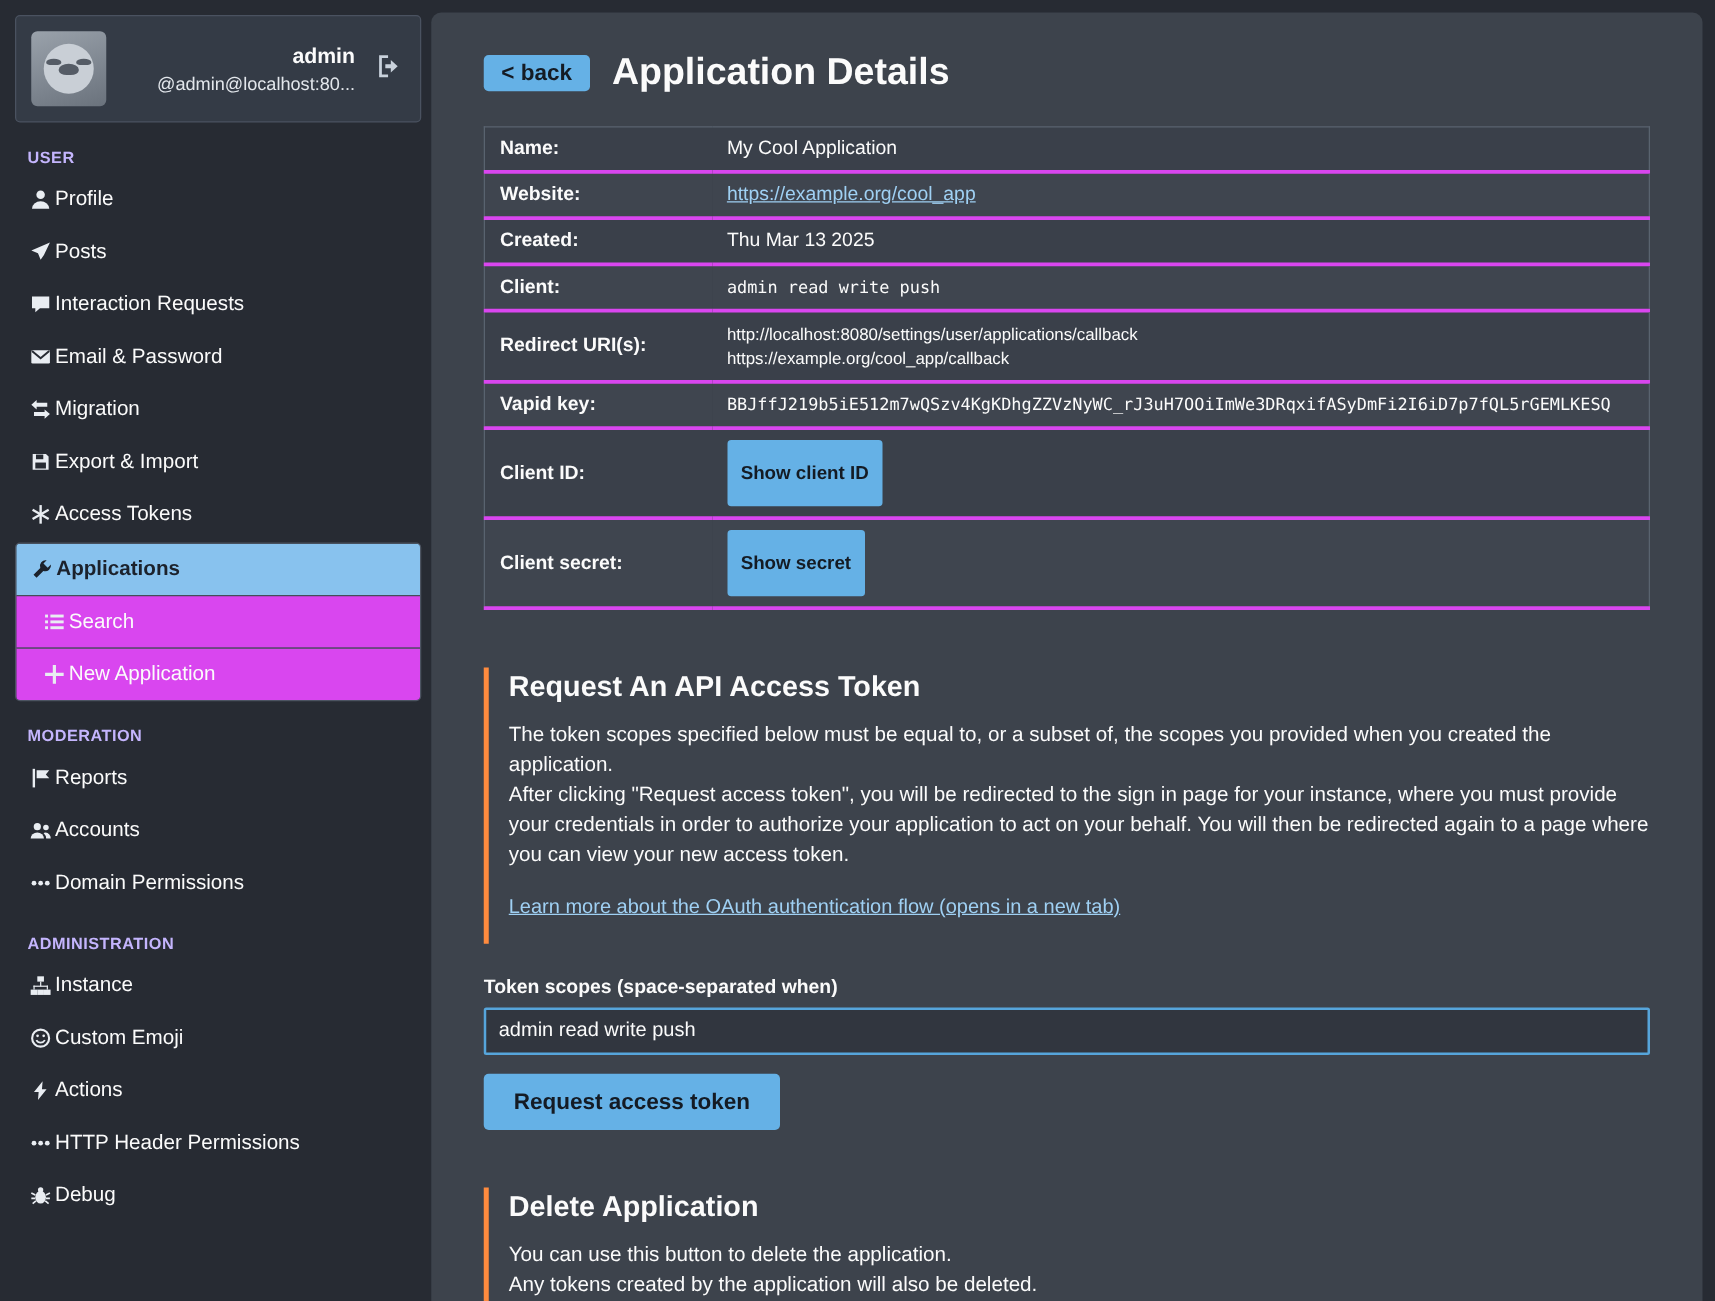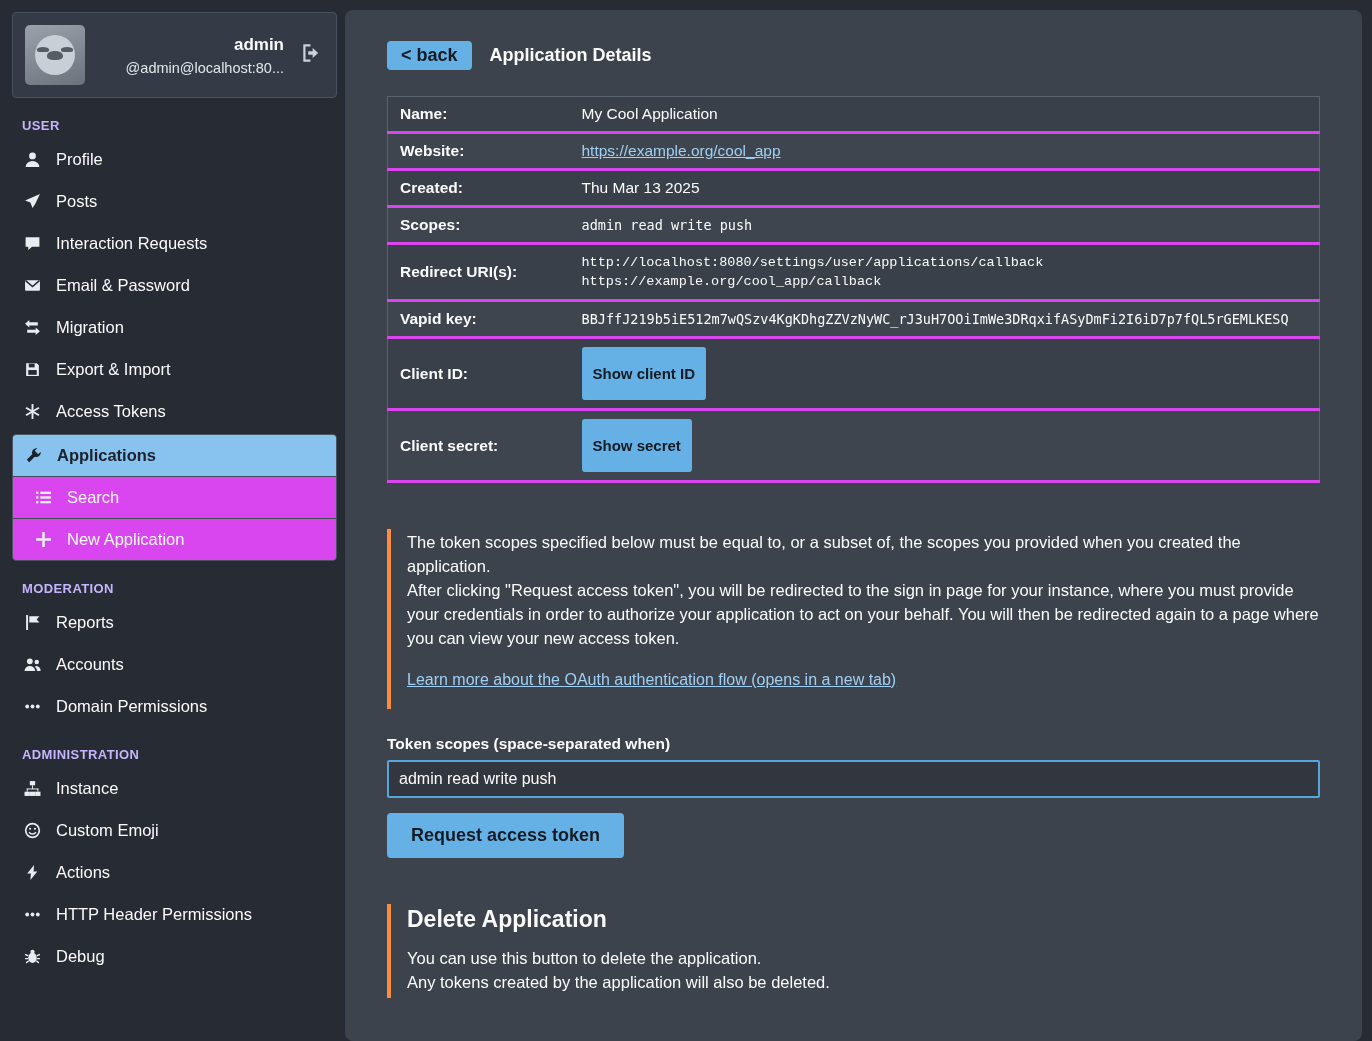--- a/index.html
+++ b/index.html
@@ -37,21 +37,21 @@
   .user-name { font-weight:bold; font-size:17px; margin-bottom:5px; }
   .user-handle { font-size:14.5px; color:#e3e7ec; white-space:nowrap; overflow:hidden; }
   .logout { flex:none; cursor:pointer; padding:2px; }
   .logout svg { width:22px; height:22px; fill:#c9d2dc; }
 
   .section-title {
     color:#c4b5fd; font-weight:bold; font-size:13px; letter-spacing:.4px;
     margin:20px 10px 6px;
   }
   .item {
-    display:flex; align-items:center; gap:15px;
+    display:flex; align-items:center; gap:3px;
     padding:11px 12px; margin:1px 0; border-radius:4px;
     font-size:16.5px; cursor:pointer;
   }
   .ic { width:17px; height:17px; flex:none; fill:#e9edf2; }
   .group { border:1px solid #4c5461; border-radius:4px; overflow:hidden; margin:2px 0; }
   .group .item { margin:0; border-radius:0; }
   .item.active { background:#88c2ee; color:#1c222c; font-weight:bold; }
   .item.active .ic { fill:#1c222c; }
   .subitem { background:#d946ef; border-top:1px solid #454d59; padding-left:22px; }
 
@@ -62,33 +62,33 @@
     padding:31px 42px 40px;
     min-width:0;
   }
   .title-row { display:flex; align-items:center; gap:18px; }
   .btn {
     background:#65b1e6; color:#141b24; font-weight:bold;
     border:none; border-radius:4px; cursor:pointer;
     font-family:"Liberation Sans", sans-serif;
   }
   .back-btn { font-size:18px; padding:4px 14px; }
-  h1 { font-size:18px; margin:0; font-weight:bold; }
+  h1 { font-size:30px; margin:0; font-weight:bold; }
 
   table.dt {
     width:100%; margin-top:26px;
     border-collapse:collapse; border:1px solid #59636f;
     font-size:15.5px;
   }
   table.dt td { padding:8px 12px; border-bottom:3px solid #d946ef; vertical-align:middle; }
   table.dt tr:nth-child(odd)  { background:#3a404a; }
   table.dt tr:nth-child(even) { background:#3f454f; }
   table.dt td.lbl { font-weight:bold; width:182px; }
   .mono { font-family:"DejaVu Sans Mono", monospace; font-size:13.5px; }
-  .mono-line { font-family:Liberation Mono, monospace; font-size:13.5px; padding:2px 0; }
+  .mono-line { font-family:Liberation Sans, sans-serif; font-size:13.5px; padding:2px 0; }
   a.lnk { color:#9fd0f3; text-decoration:underline; cursor:pointer; }
   .show-btn { font-size:15px; padding:18px 11px; border-radius:3px; }
 
   .oauth-section, .delete-section {
     border-left:4px solid #ff8b3e;
     padding:2px 0 4px 16px;
     margin-top:46px;
   }
   h2 { font-size:23px; margin:0 0 14px; font-weight:bold; }
   .para { margin:0; font-size:16.5px; line-height:1.45; }
@@ -346,21 +346,21 @@
         </tr>
         <tr>
           <td class="lbl">Website:</td>
           <td><a class="lnk">https://example.org/cool_app</a></td>
         </tr>
         <tr>
           <td class="lbl">Created:</td>
           <td>Thu Mar 13 2025</td>
         </tr>
         <tr>
-          <td class="lbl">Scopes:</td>
+          <td class="lbl">Client:</td>
           <td class="mono">admin read write push</td>
         </tr>
         <tr>
           <td class="lbl">Redirect URI(s):</td>
           <td>
             <div class="mono-line">http://localhost:8080/settings/user/applications/callback</div>
             <div class="mono-line">https://example.org/cool_app/callback</div>
           </td>
         </tr>
         <tr>
@@ -372,20 +372,21 @@
           <td><button class="btn show-btn">Show client ID</button></td>
         </tr>
         <tr>
           <td class="lbl">Client secret:</td>
           <td><button class="btn show-btn">Show secret</button></td>
         </tr>
       </tbody>
     </table>
 
     <section class="oauth-section">
+      <h2>Request An API Access Token</h2>
       <p class="para">The token scopes specified below must be equal to, or a subset of, the scopes you provided when you created the application.</p>
       <p class="para">After clicking "Request access token", you will be redirected to the sign in page for your instance, where you must provide your credentials in order to authorize your application to act on your behalf. You will then be redirected again to a page where you can view your new access token.</p>
       <p class="link-para"><a class="lnk">Learn more about the OAuth authentication flow (opens in a new tab)</a></p>
     </section>
 
     <label class="form-label">Token scopes (space-separated when)</label>
     <input class="scopes-input" type="text" value="admin read write push" style="">
     <button class="btn request-btn">Request access token</button>
 
     <section class="delete-section">

